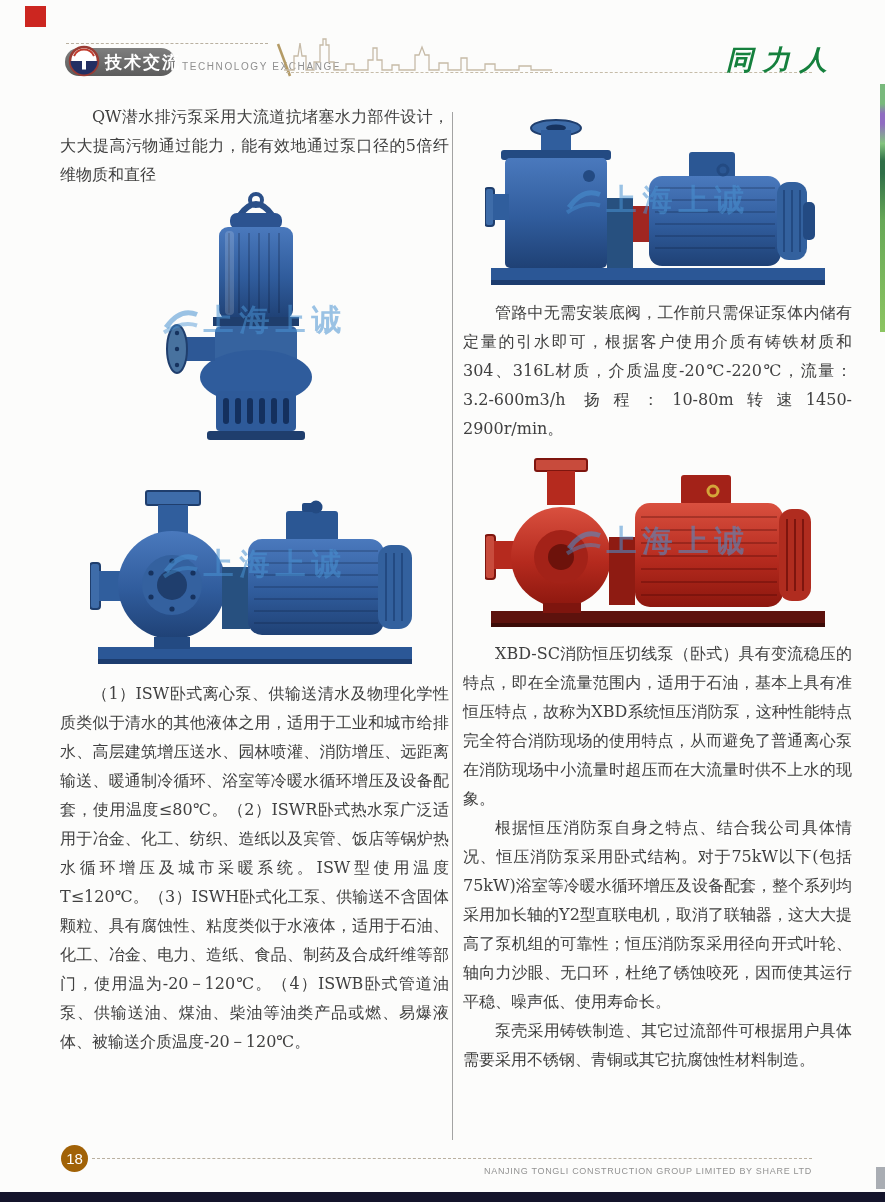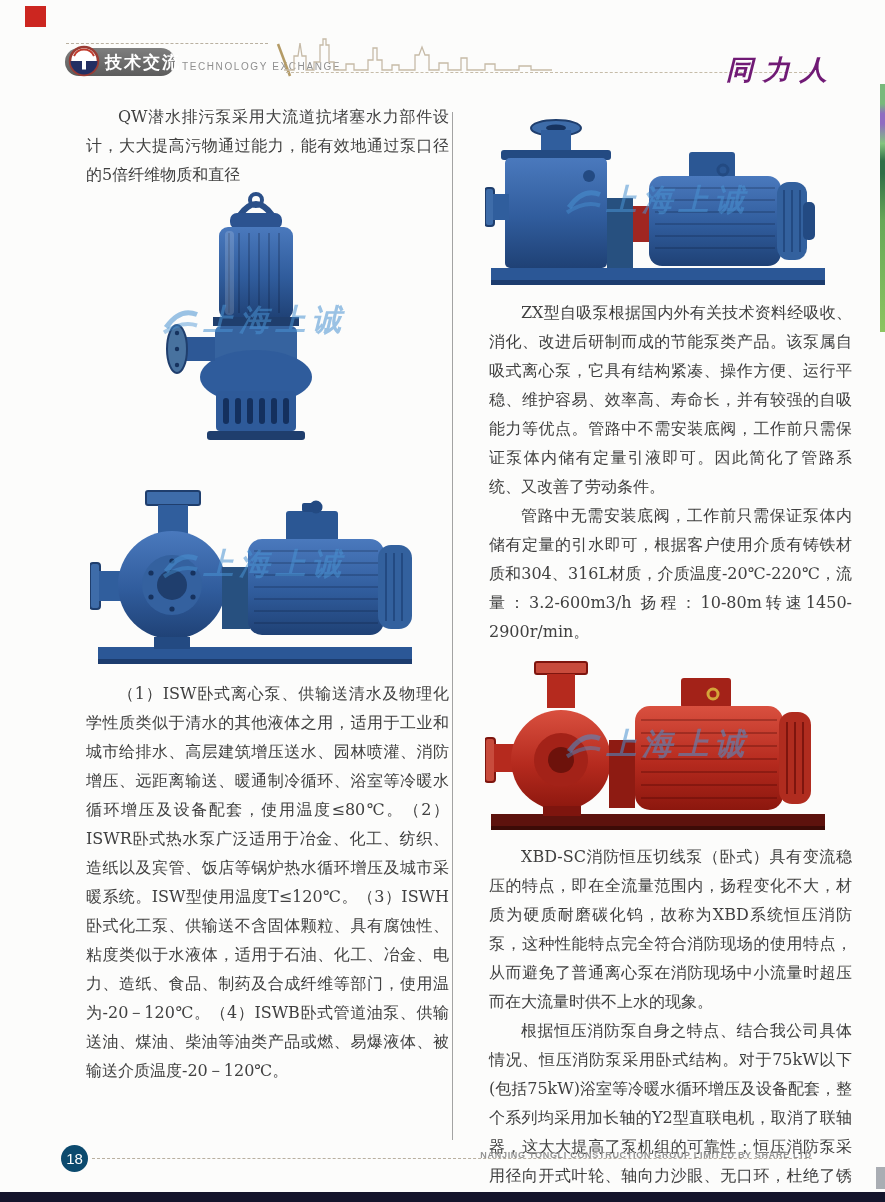--- a/index.html
+++ b/index.html
@@ -17,49 +17,49 @@
   .badge{position:absolute;left:65px;top:48px;height:28px;width:110px;border-radius:14px;
          background:linear-gradient(180deg,#7e7e7e,#5c5c5c);display:flex;align-items:center;}
   .logo{position:absolute;left:3px;top:-3px;width:32px;height:32px;}
   .badge-title{margin-left:40px;color:#fff;font-size:17px;font-weight:bold;letter-spacing:2px;
                font-family:"Liberation Sans",sans-serif;white-space:nowrap;}
   .badge-sub{position:absolute;left:182px;top:61px;font-size:10px;color:#8f8f8f;letter-spacing:1.6px;
              font-family:"Liberation Sans",sans-serif;white-space:nowrap;}
   .gold-slash{position:absolute;left:276px;top:42px;width:16px;height:36px;}
   .skyline{position:absolute;left:284px;top:34px;width:268px;height:40px;}
   .dash-bottom{position:absolute;left:286px;top:72px;width:526px;border-top:1px dashed #c6bca9;}
-  .brand{position:absolute;left:726px;top:52px;font-size:27px;font-weight:bold;font-style:italic;
-         color:#701a75;letter-spacing:10px;white-space:nowrap;}
+  .brand{position:absolute;left:726px;top:42px;font-size:27px;font-weight:bold;font-style:italic;
+         color:#15803d;letter-spacing:10px;white-space:nowrap;}
 
   
   .columns{position:absolute;left:60px;top:102px;width:792px;display:flex;gap:14px;}
   .col{width:389px;}
   .col-rule{position:absolute;left:452px;top:112px;width:1px;height:1028px;background:#a3a3a3;}
   p{margin:0;font-size:16px;line-height:29px;text-align:justify;color:#404040;}
-  p.indent{text-indent:2em;margin-left:26px;}
+  p.indent{text-indent:2em;}
   figure{position:relative;margin:2px auto;}
   .fig-qw{width:268px;height:258px;}
   .fig-isw{width:330px;height:226px;}
   .fig-zx{width:346px;height:192px;}
   .fig-xbd{width:346px;height:192px;}
   figure svg.pump{width:100%;height:100%;display:block;}
 
   .watermark{position:absolute;top:50%;left:50%;transform:translate(-50%,-50%);display:flex;align-items:center;
-             gap:4px;pointer-events:none;white-space:nowrap;font-style:italic;}
+             gap:4px;pointer-events:none;white-space:nowrap;}
   .wm-text{color:rgba(72,146,210,.55);font-size:30px;font-weight:bold;letter-spacing:6px;}
   .wm-swoosh{width:38px;height:30px;flex:0 0 auto;}
 
   
   footer{position:absolute;left:0;bottom:0;width:885px;height:60px;}
   .pagenum{position:absolute;left:61px;top:3px;width:27px;height:27px;border-radius:50%;
-           background:#0c4a6e;color:#fff;font-size:15px;line-height:27px;text-align:center;
+           background:#a16207;color:#fff;font-size:15px;line-height:27px;text-align:center;
            font-family:"Liberation Sans",sans-serif;}
   .foot-dash{position:absolute;left:92px;top:16px;width:720px;border-top:1px dashed #b9b0a0;}
-  .company{position:absolute;right:73px;top:8px;font-size:9px;color:#929292;letter-spacing:.7px;
-           font-family:"Liberation Sans",sans-serif;font-weight:bold;}
+  .company{position:absolute;right:73px;top:24px;font-size:9px;color:#929292;letter-spacing:.7px;
+           font-family:"Liberation Sans",sans-serif;}
   .bottom-bar{position:absolute;left:0;bottom:0;width:885px;height:10px;background:#14142b;}
 </style>
 </head>
 <body>
 
 <svg width="0" height="0" style="position:absolute" aria-hidden="true">
   <defs>
     <linearGradient id="gbH" x1="0" y1="0" x2="1" y2="0">
       <stop offset="0" stop-color="#4d7cc0"></stop>
         <stop offset=".5" stop-color="#33619f"></stop>
@@ -259,21 +259,20 @@
           <span class="wm-swoosh">
             <svg viewBox="0 0 38 30">
               <path d="M4 22 Q18 2 35 9" stroke="rgba(72,146,210,.55)" stroke-width="5" fill="none"></path>
               <path d="M2 27 Q20 15 35 20" stroke="rgba(72,146,210,.45)" stroke-width="4" fill="none"></path>
             </svg>
           </span>
           <span class="wm-text">上海上诚</span>
         </span>
       </figure>
 
-      <p class="indent">ZX型自吸泵根据国内外有关技术资料经吸收、消化、改进后研制而成的节能泵类产品。该泵属自吸式离心泵，它具有结构紧凑、操作方便、运行平稳、维护容易、效率高、寿命长，并有较强的自吸能力等优点。管路中不需安装底阀，工作前只需保证泵体内储有定量引液即可。因此简化了管路系统、又改善了劳动条件。</p>
       <p class="indent">管路中无需安装底阀，工作前只需保证泵体内储有定量的引水即可，根据客户使用介质有铸铁材质和304、316L材质，介质温度-20℃-220℃，流量：3.2-600m3/h 扬程：10-80m转速1450-2900r/min。</p>
 
       <figure class="fig-xbd">
         <svg class="pump" viewBox="0 0 346 192">
           <rect x="6" y="166" width="334" height="14" fill="#5d120d"></rect>
           <rect x="6" y="178" width="334" height="4" fill="#3c0b07"></rect>
           <rect x="50" y="14" width="52" height="12" rx="2" fill="#c84b3c" stroke="#7e150e" stroke-width="2"></rect>
           <rect x="62" y="26" width="28" height="34" fill="#b52a1e"></rect>
           <rect x="0" y="90" width="10" height="44" rx="3" fill="#c84b3c" stroke="#7e150e" stroke-width="2"></rect>
           <rect x="9" y="96" width="24" height="28" fill="#b52a1e"></rect>
@@ -306,21 +305,21 @@
           <span class="wm-swoosh">
             <svg viewBox="0 0 38 30">
               <path d="M4 22 Q18 2 35 9" stroke="rgba(72,146,210,.55)" stroke-width="5" fill="none"></path>
               <path d="M2 27 Q20 15 35 20" stroke="rgba(72,146,210,.45)" stroke-width="4" fill="none"></path>
             </svg>
           </span>
           <span class="wm-text">上海上诚</span>
         </span>
       </figure>
 
-      <p class="indent">XBD-SC消防恒压切线泵（卧式）具有变流稳压的特点，即在全流量范围内，扬程变化不大，材质为硬质耐磨碳化钨，故称为XBD系统恒压消防泵，这种性能特点完全符合消防现场的使用特点，从而避免了普通离心泵在消防现场中小流量时超压而在大流量时供不上水的现象。</p>
+      <p class="indent">XBD-SC消防恒压切线泵（卧式）具有变流稳压的特点，即在全流量范围内，适用于石油，基本上具有准恒压特点，故称为XBD系统恒压消防泵，这种性能特点完全符合消防现场的使用特点，从而避免了普通离心泵在消防现场中小流量时超压而在大流量时供不上水的现象。</p>
       <p class="indent">根据恒压消防泵自身之特点、结合我公司具体情况、恒压消防泵采用卧式结构。对于75kW以下(包括75kW)浴室等冷暖水循环增压及设备配套，整个系列均采用加长轴的Y2型直联电机，取消了联轴器，这大大提高了泵机组的可靠性；恒压消防泵采用径向开式叶轮、轴向力沙眼、无口环，杜绝了锈蚀咬死，因而使其运行平稳、噪声低、使用寿命长。</p>
       <p class="indent"><span>泵壳采用铸铁制造、其它过流部件可根据用户具体需要采用不锈钢、青铜或其它抗腐蚀性材料制造。</span></p>
     </section>
   </main>
 
   <footer>
     <span class="pagenum">18</span>
     <div class="foot-dash"></div>
     <span class="company">NANJING TONGLI CONSTRUCTION GROUP LIMITED BY SHARE LTD</span>
     <div class="bottom-bar"></div>

